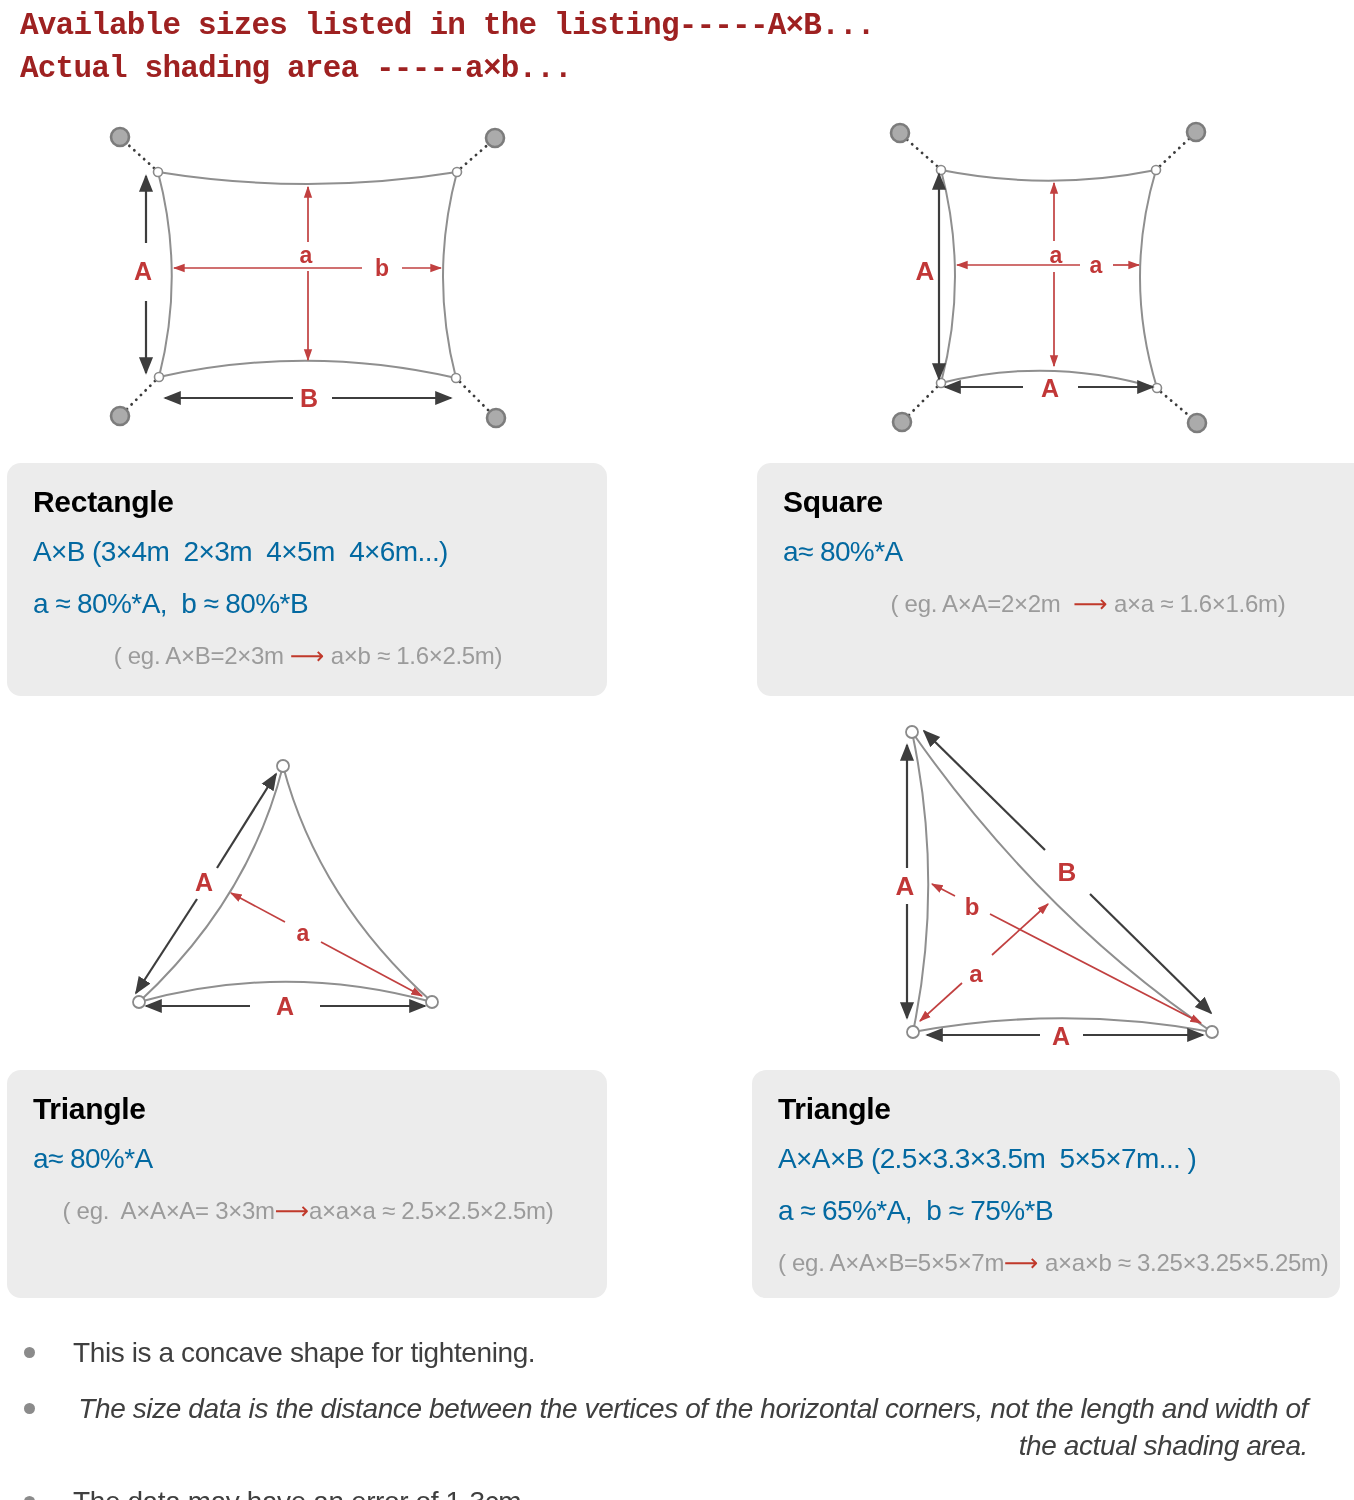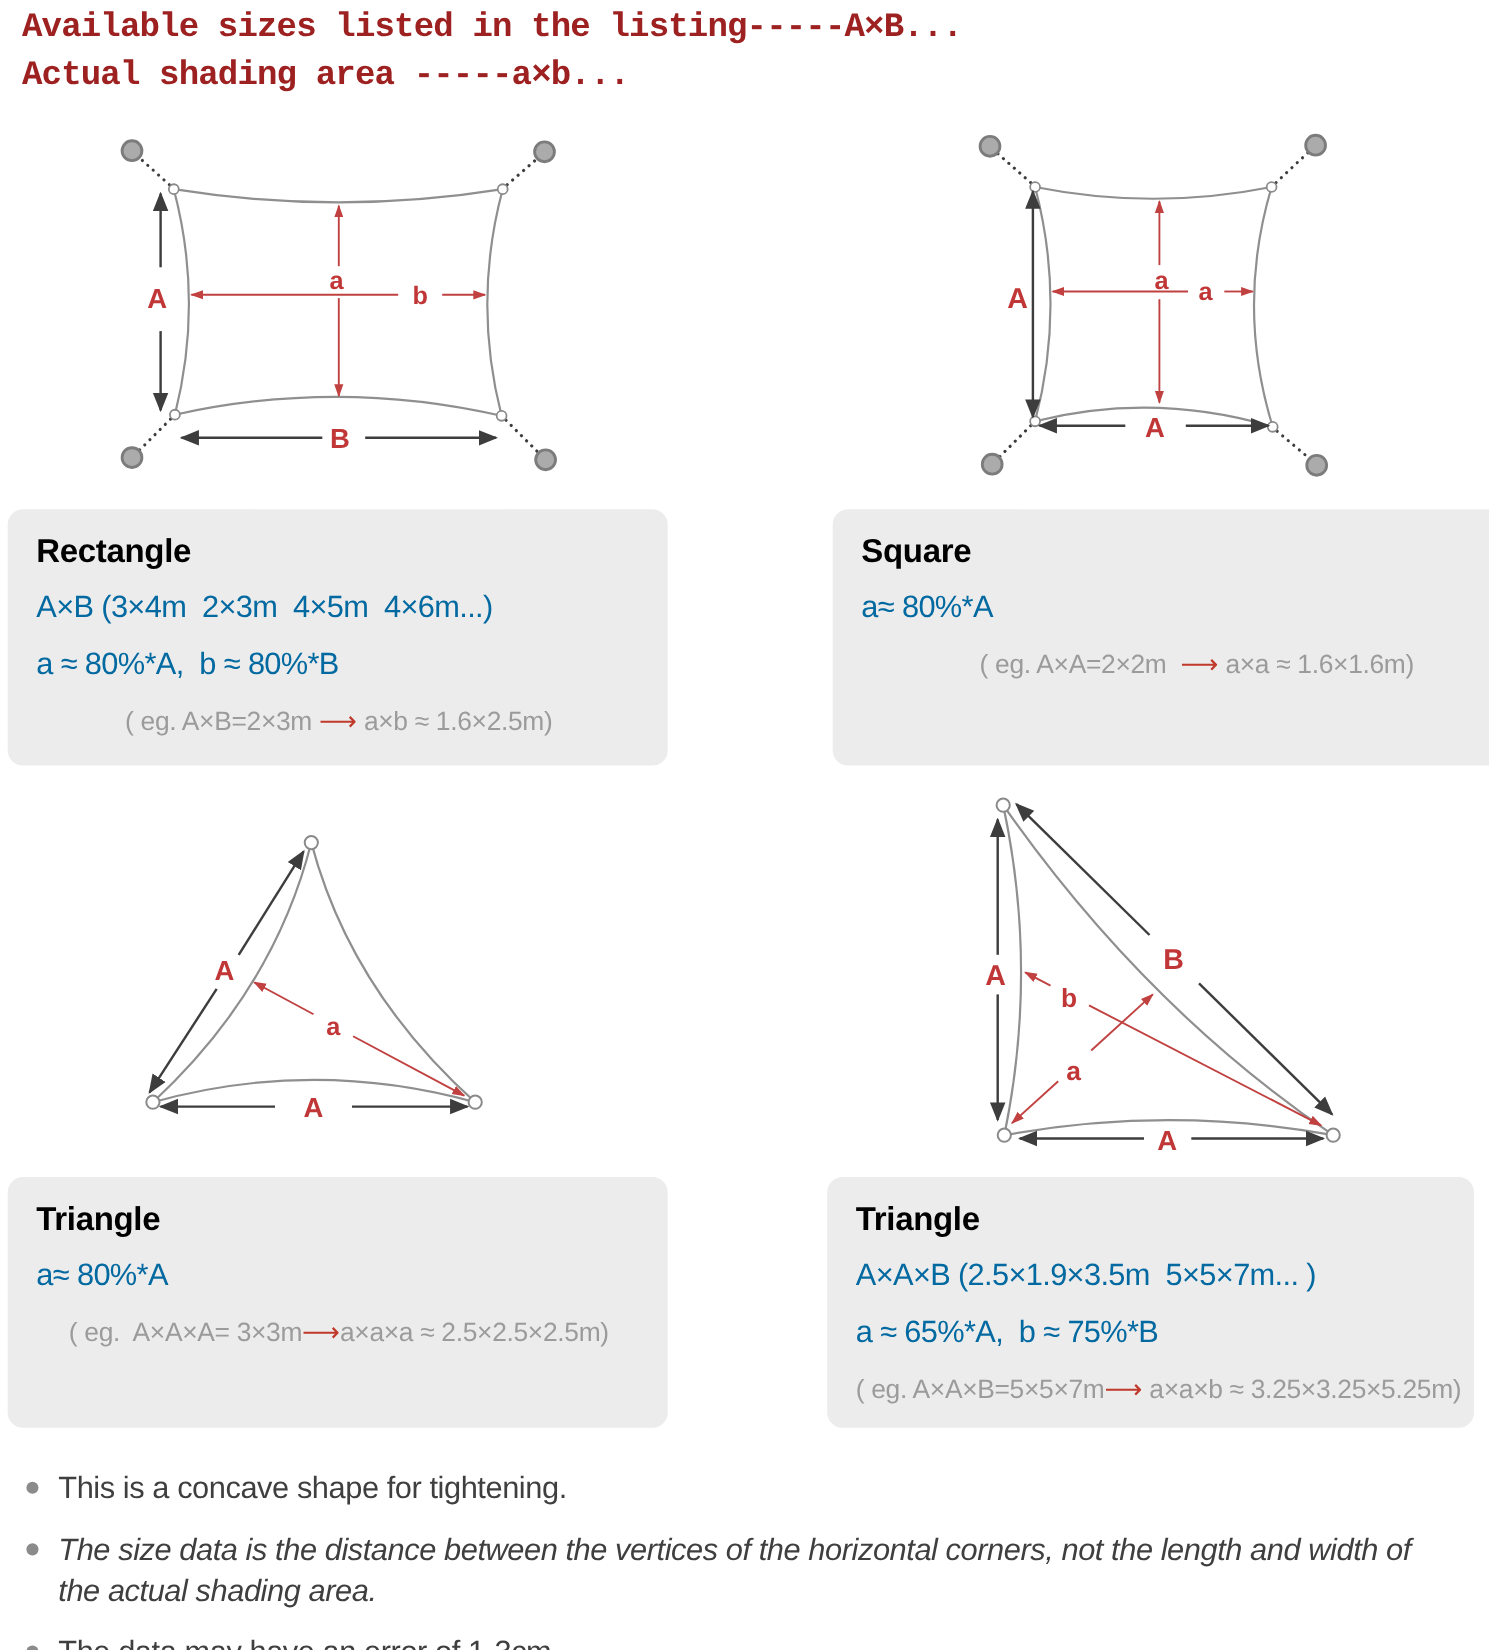--- a/index.html
+++ b/index.html
@@ -15,21 +15,21 @@
   .diagram{position:absolute;}
   .card{
     position:absolute;background:#ececec;border-radius:14px;
     padding:20px 24px 0 26px;box-sizing:border-box;
   }
   .card-title{font-size:30px;font-weight:bold;color:#000000;margin:2px 0 17px 0;letter-spacing:-0.3px;}
   .card-line{font-size:28px;color:#0369a1;margin:0 0 20px 0;white-space:pre;letter-spacing:-0.6px;}
   .card-eg{font-size:24px;color:#9b9b9b;margin:22px 0 0 0;white-space:pre;letter-spacing:-0.3px;text-align:center;}
   .eg-arrow{color:#c0392b;font-family:"DejaVu Sans", sans-serif;letter-spacing:0;}
   .notes{position:absolute;left:24px;top:1334px;width:1310px;}
-  .note{display:flex;gap:18px;margin-bottom:19px;}
+  .note{display:flex;gap:38px;margin-bottom:19px;text-align:right;}
   .note .dot{width:11px;height:11px;border-radius:50%;background:#8b8b8b;margin-top:13px;flex:none;}
   .note .txt{font-size:28px;line-height:37px;color:#3f3f3f;letter-spacing:-0.4px;}
   .dim{font-weight:bold;fill:#c13737;font-family:"Liberation Sans", sans-serif;}
   svg{display:block;}
 </style>
 </head>
 <body>
 
 <div class="hdr">
   <div>Available sizes listed in the listing-----A×B...</div>
@@ -207,21 +207,21 @@
 </div>
 
 <div class="card" style="left:7px;top:1070px;width:600px;height:228px">
   <div class="card-title">Triangle</div>
   <div class="card-line">a≈ 80%*A</div>
   <div class="card-eg"><span>( eg.  A×A×A= 3×3m</span><span class="eg-arrow">⟶</span><span>a×a×a ≈ 2.5×2.5×2.5m)</span></div>
 </div>
 
 <div class="card" style="left:752px;top:1070px;width:588px;height:228px">
   <div class="card-title">Triangle</div>
-  <div class="card-line">A×A×B (2.5×1.9×3.5m  5×5×7m... )</div>
+  <div class="card-line">A×A×B (2.5×3.3×3.5m  5×5×7m... )</div>
   <div class="card-line">a ≈ 65%*A,  b ≈ 75%*B</div>
   <div class="card-eg"><span>( eg. A×A×B=5×5×7m</span><span class="eg-arrow">⟶</span><span> a×a×b ≈ 3.25×3.25×5.25m)</span></div>
 </div>
 
 <div class="notes">
   <div class="note">
     <span class="dot"></span>
     <span class="txt">This is a concave shape for tightening.</span>
   </div>
   <div class="note">

